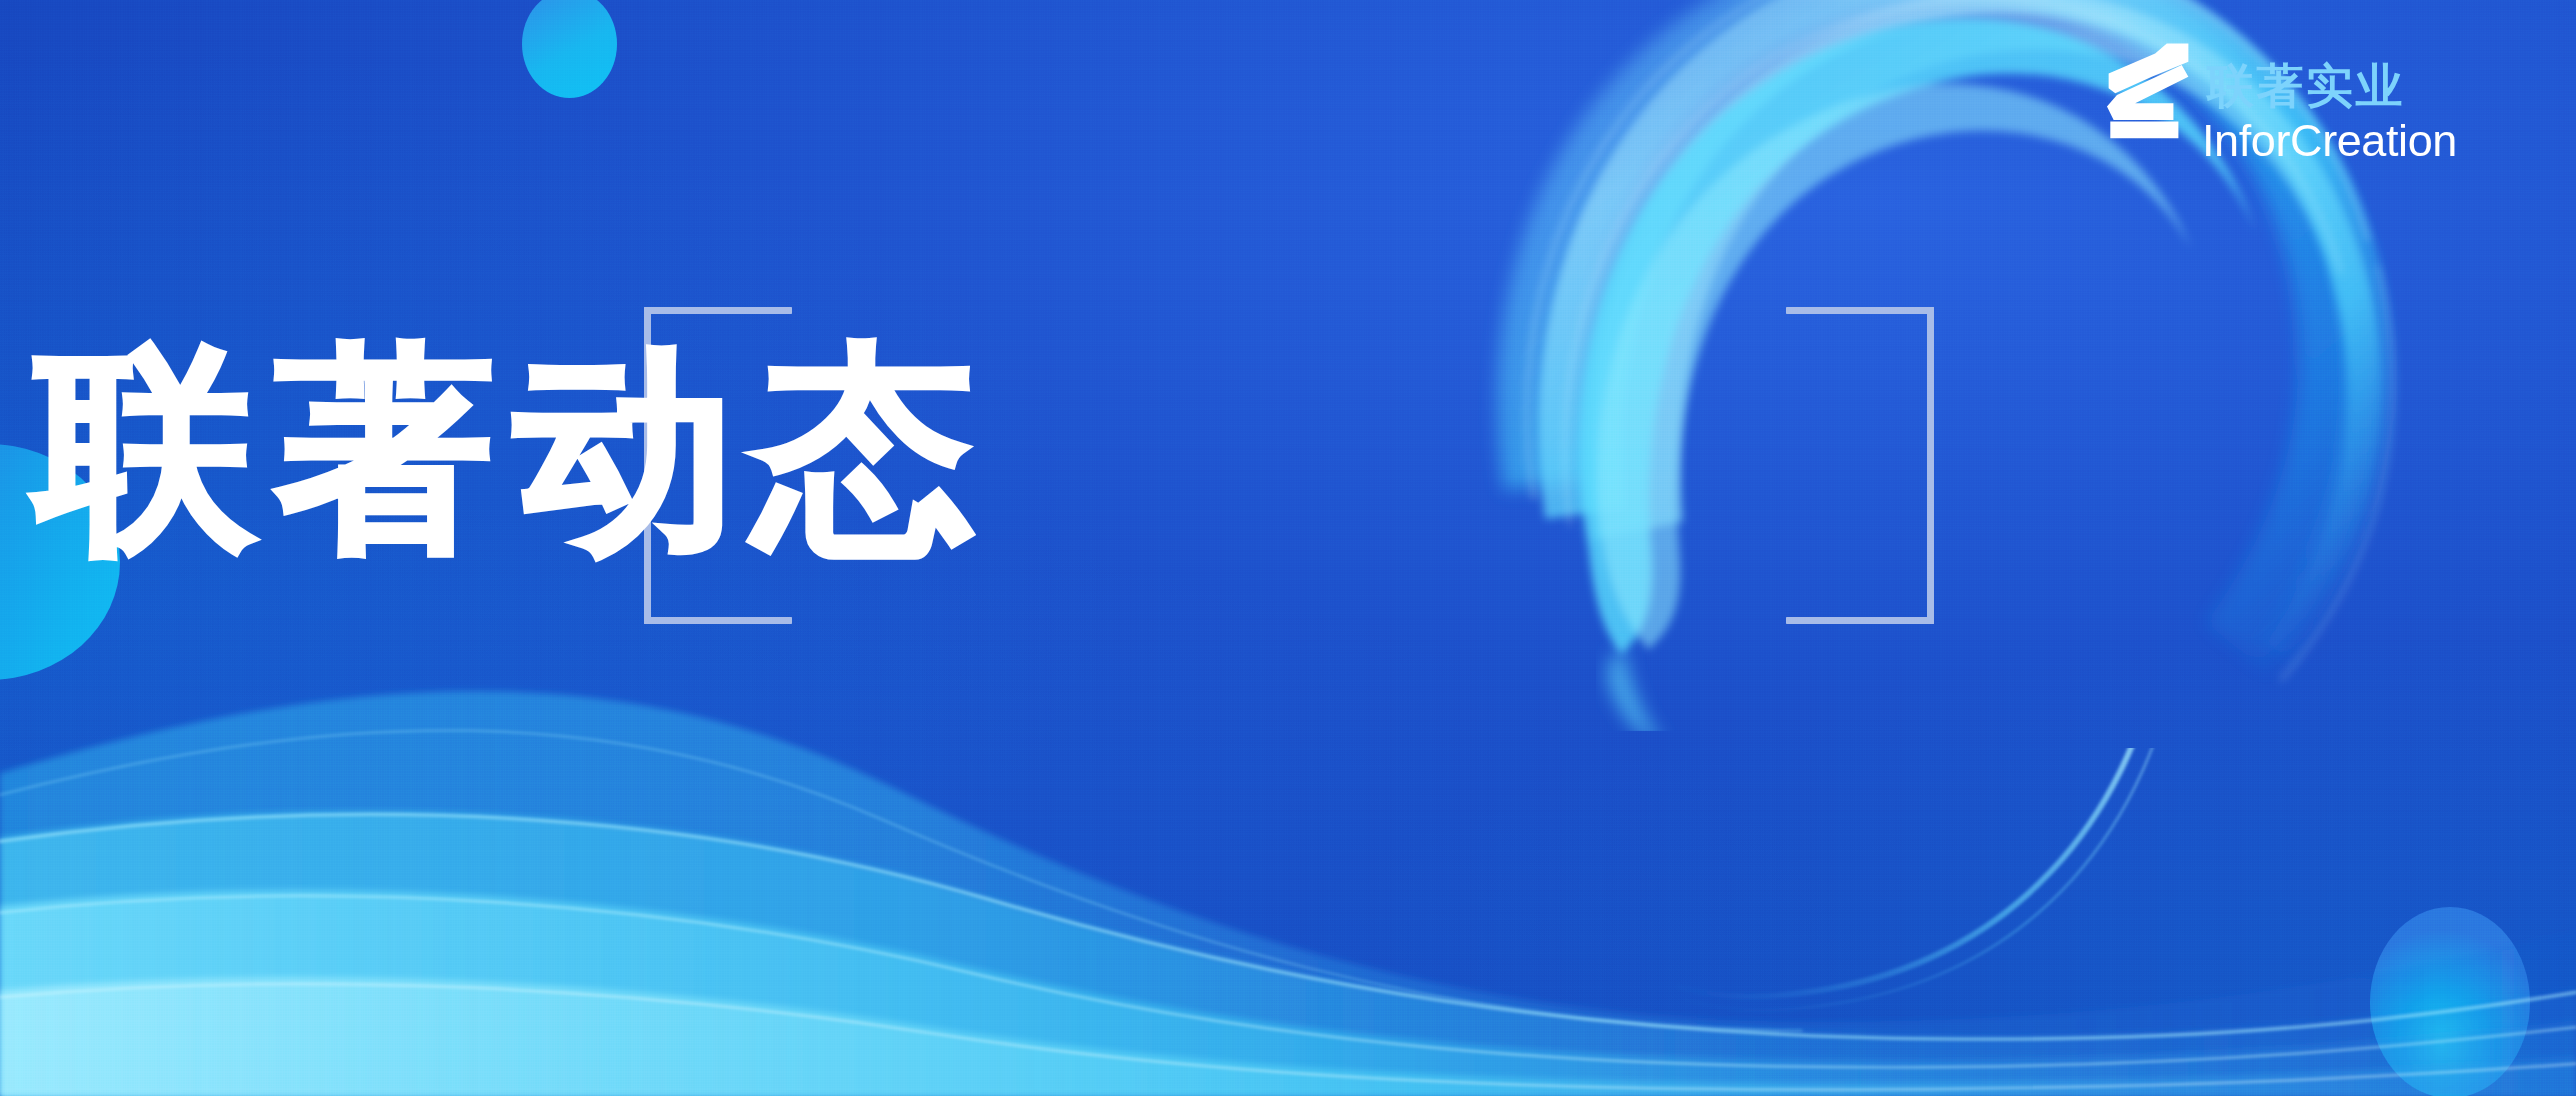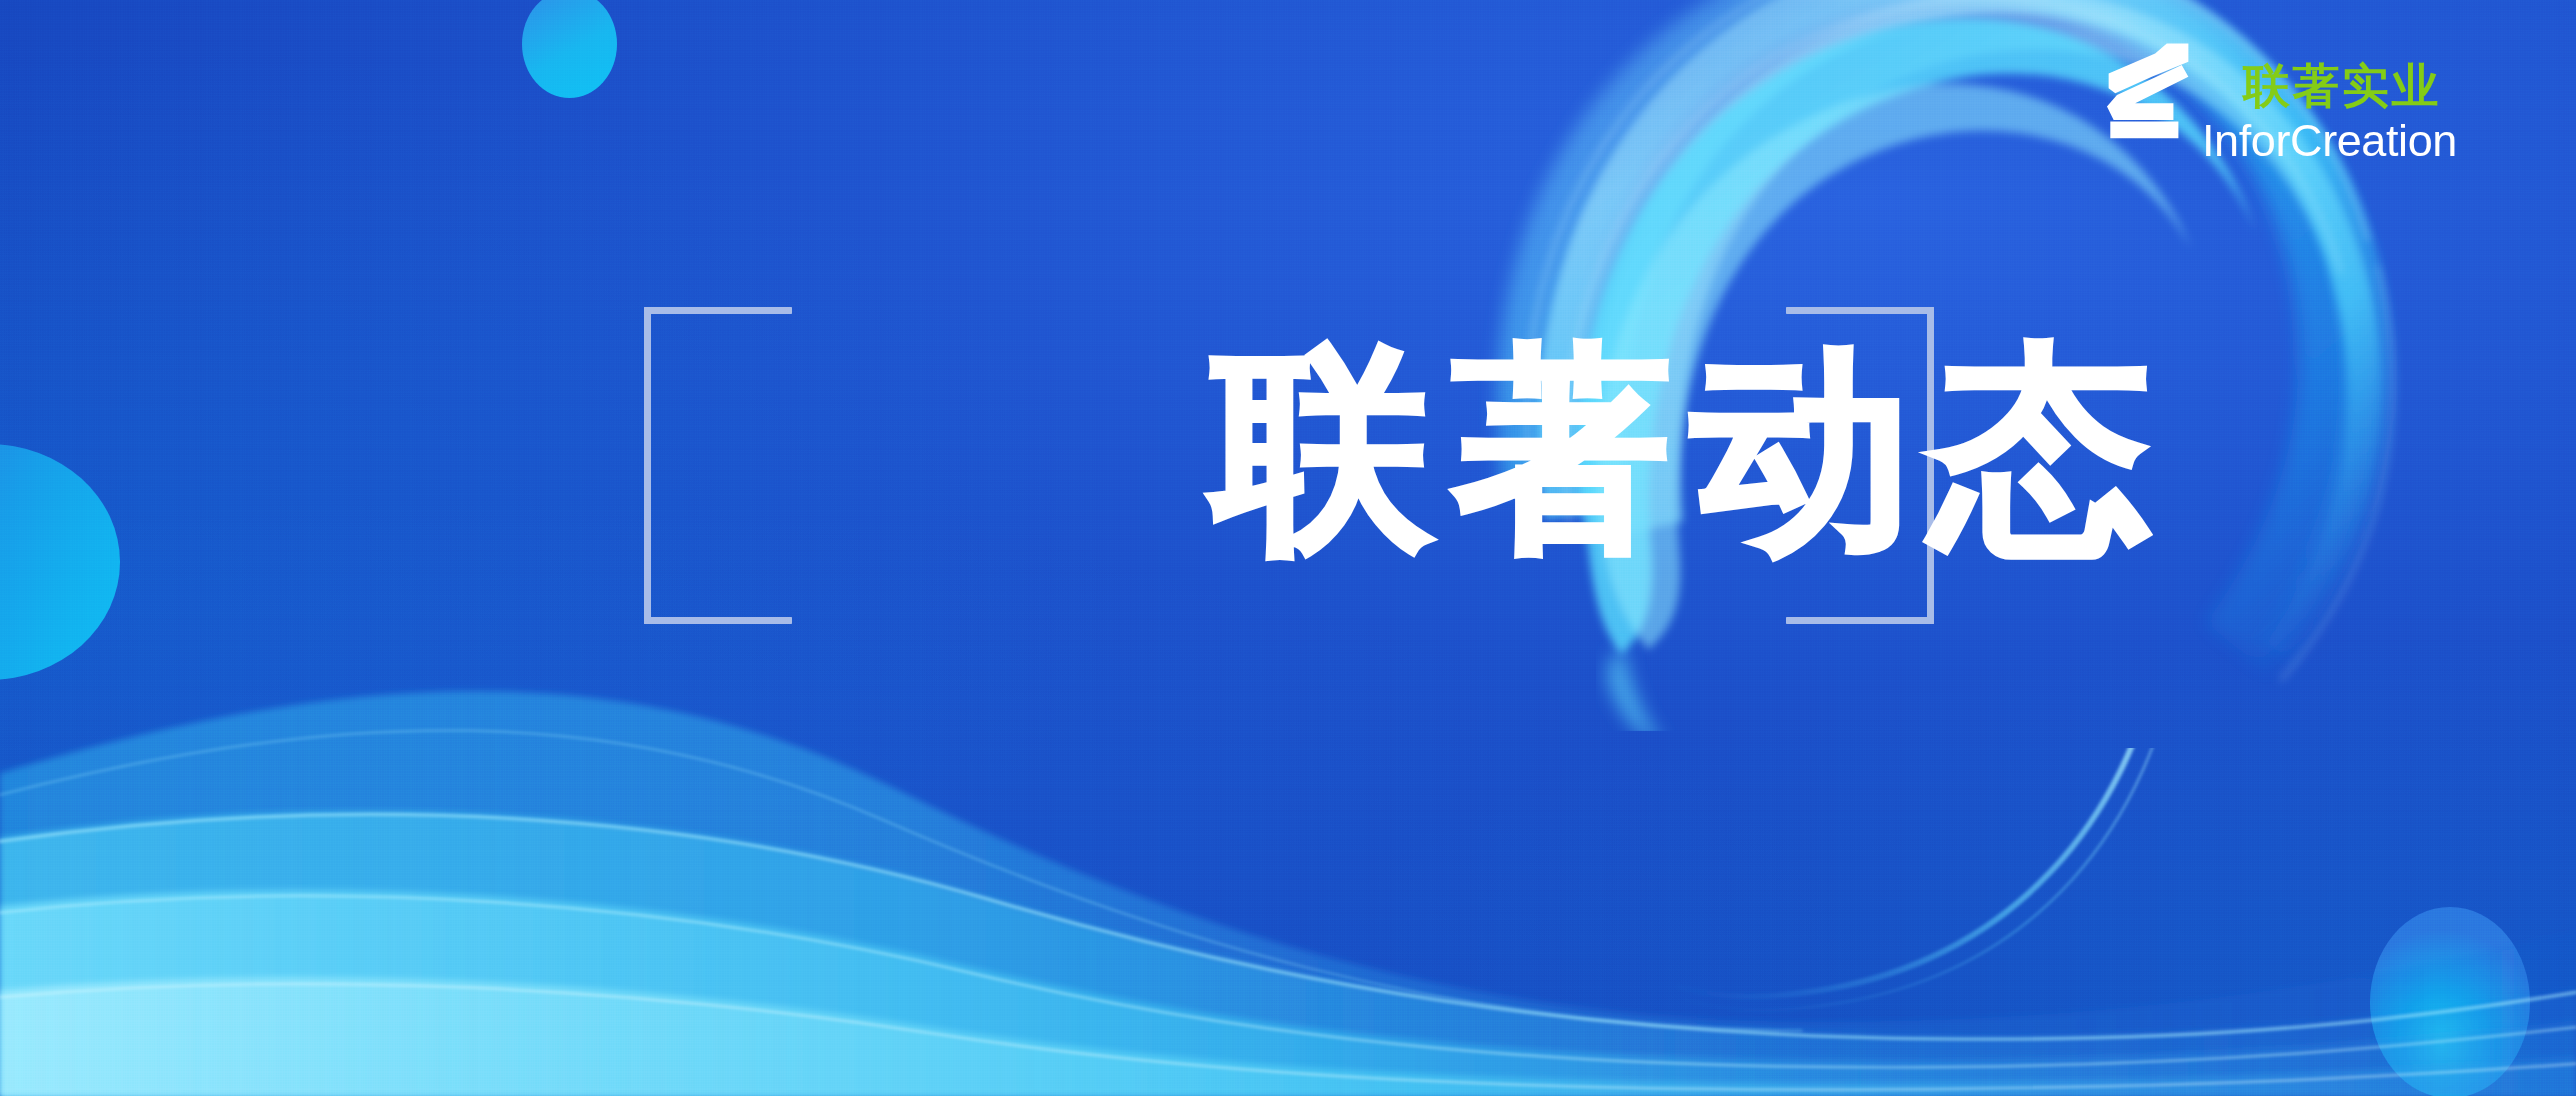--- a/index.html
+++ b/index.html
@@ -65,43 +65,43 @@
   .fr-v-l{left:0;top:0;width:6.6px;height:317px;}
   .fr-v-r{right:0;top:0;width:6.6px;height:317px;}
   .fr-h-tl{left:0;top:0;width:148px;height:6.6px;}
   .fr-h-tr{right:0;top:0;width:148px;height:6.6px;}
   .fr-h-bl{left:0;bottom:0;width:148px;height:6.6px;}
   .fr-h-br{right:0;bottom:0;width:148px;height:6.6px;}
 
   
   .title{
     position:absolute;left:0;top:336px;width:2172px;
-    text-align:right;
+    text-align:left;
     color:#ffffff;
     font-size:218px;
     font-weight:900;
     letter-spacing:21.6px;
     text-indent:21.6px;
     line-height:1.05;
     white-space:nowrap;
     font-family:"DejaVu Sans","Liberation Sans",sans-serif;
     -webkit-text-stroke:5.8px #ffffff;
     text-shadow:0 0 0.8px #fff, 0 0 1.7px rgba(255,255,255,.55);
+    padding-left:15px;
   }
 
   
   .logo{position:absolute;left:2102px;top:32px;width:432px;height:133px;}
   .logo-mark{position:absolute;left:0;top:8.3px;width:98px;height:100px;}
   .logo-mark svg{width:100%;height:100%;display:block;}
   .logo-cn{
     position:absolute;left:105px;top:30px;
-    color:#84cc16;font-size:47px;font-weight:700;letter-spacing:2.5px;
+    color:#7dd3fc;font-size:47px;font-weight:700;letter-spacing:2.5px;
     line-height:1;white-space:nowrap;
     font-family:"DejaVu Sans","Liberation Sans",sans-serif;
-    margin-left:36px;
   }
   .logo-en{
     position:absolute;left:100px;top:86px;
     color:#fff;font-size:45px;font-weight:400;letter-spacing:-0.4px;
     line-height:1;white-space:nowrap;
     font-family:"Liberation Sans","DejaVu Sans",sans-serif;
   }
 </style>
 </head>
 <body>

